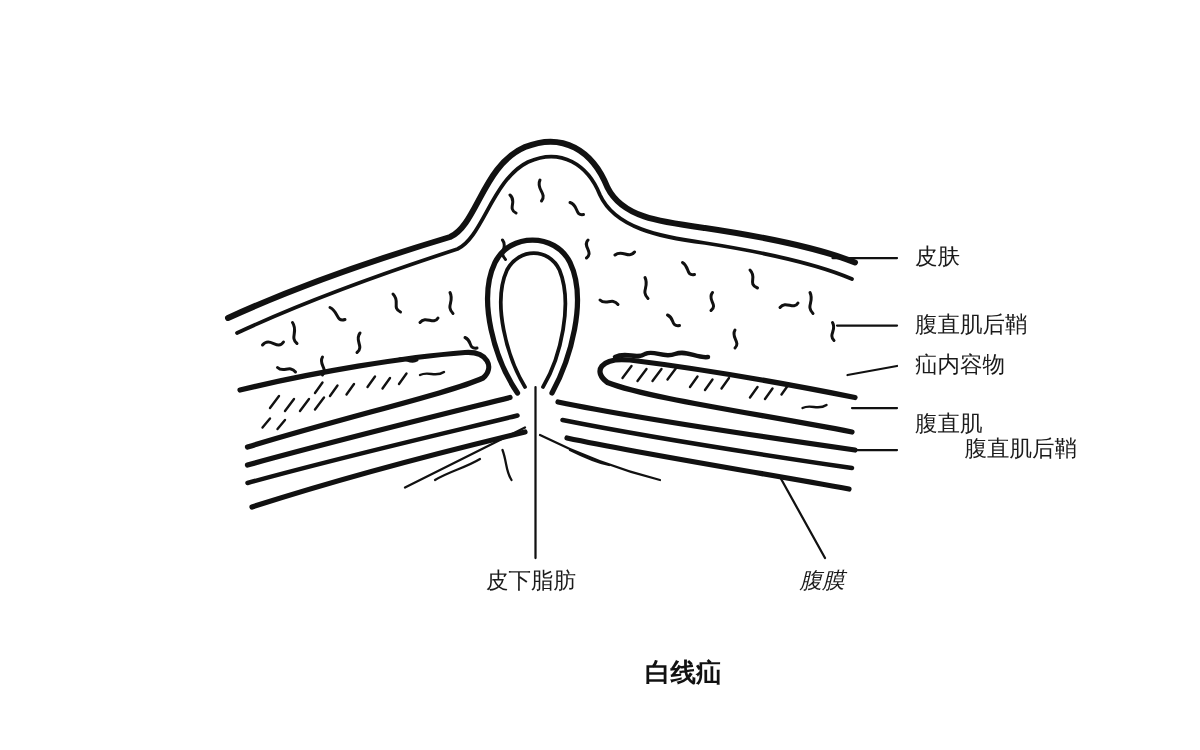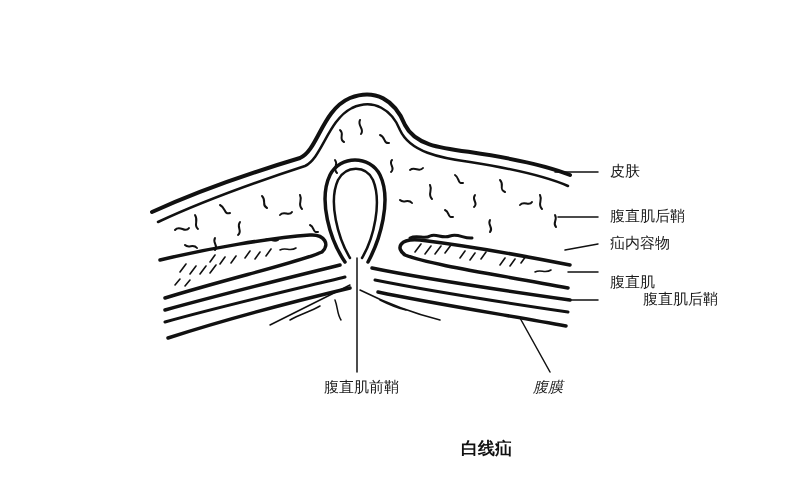--- a/index.html
+++ b/index.html
@@ -1,21 +1,21 @@
 <!DOCTYPE html>
 <html><head>
 <meta charset="utf-8">
 <style>
   html, body { margin: 0; padding: 0; background: #ffffff; }
   body { width: 800px; height: 500px; position: relative; overflow: hidden;
          font-family: "DejaVu Serif", "Liberation Serif", serif; color: #111; }
   #diagram { position: absolute; left: 0; top: 0; width: 800px; height: 500px; }
   .label { position: absolute; font-size: 15px; line-height: 18px; white-space: nowrap; color: #1a1a1a; }
   .title { position: absolute; font-size: 17px; font-weight: bold; white-space: nowrap; color: #111;
-           font-family: "DejaVu Sans", "Liberation Sans", sans-serif; margin-left: 31px; }
+           font-family: "DejaVu Sans", "Liberation Sans", sans-serif; }
 </style>
 </head>
 <body>
 
 <svg id="diagram" viewBox="0 0 800 500" xmlns="http://www.w3.org/2000/svg">
   <g fill="none" stroke="#111" stroke-linecap="round" stroke-linejoin="round">
 
     <path stroke-width="4" d="M152,212 C200,190 260,170 300,158 C318,150 322,110 350,98 C375,88 395,100 405,125 C415,145 440,148 470,152 C510,158 545,165 570,175"></path>
 
     <path stroke-width="2.5" d="M158,222 C205,200 262,180 305,166 C322,158 328,120 352,108 C374,98 392,110 400,130 C410,152 440,158 470,162 C508,168 545,176 568,186"></path>
@@ -98,15 +98,15 @@
       <line x1="520" y1="318" x2="550" y2="372"></line>
     </g>
   </g>
 </svg>
 
 <div class="label" style="left:610px; top:162px;">皮肤</div>
 <div class="label" style="left:610px; top:207px;">腹直肌后鞘</div>
 <div class="label" style="left:610px; top:234px;">疝内容物</div>
 <div class="label" style="left:610px; top:263px;margin-top:10px;">腹直肌</div>
 <div class="label" style="left:643px; top:290px;">腹直肌后鞘</div>
-<div class="label" style="left:324px; top:378px;">腹直肌前鞘</div>
+<div class="label" style="left:324px; top:378px;">皮下脂肪</div>
 <div class="label" style="left:533px; top:378px;font-style:italic;">腹膜</div>
 <div class="title" style="left:430px; top:437px;">白线疝</div>
 
 </body></html>

